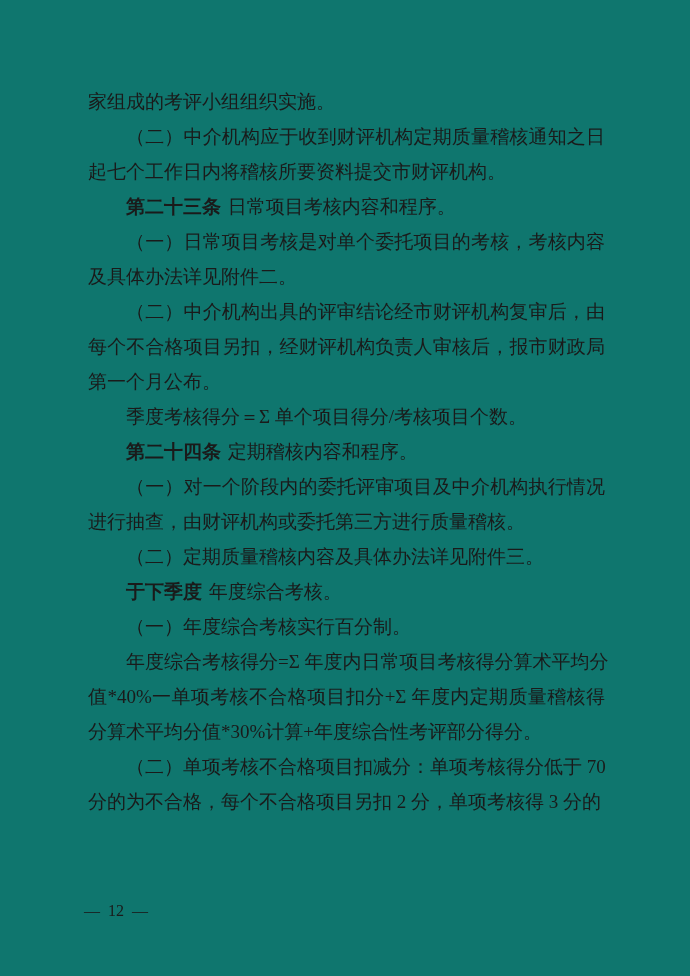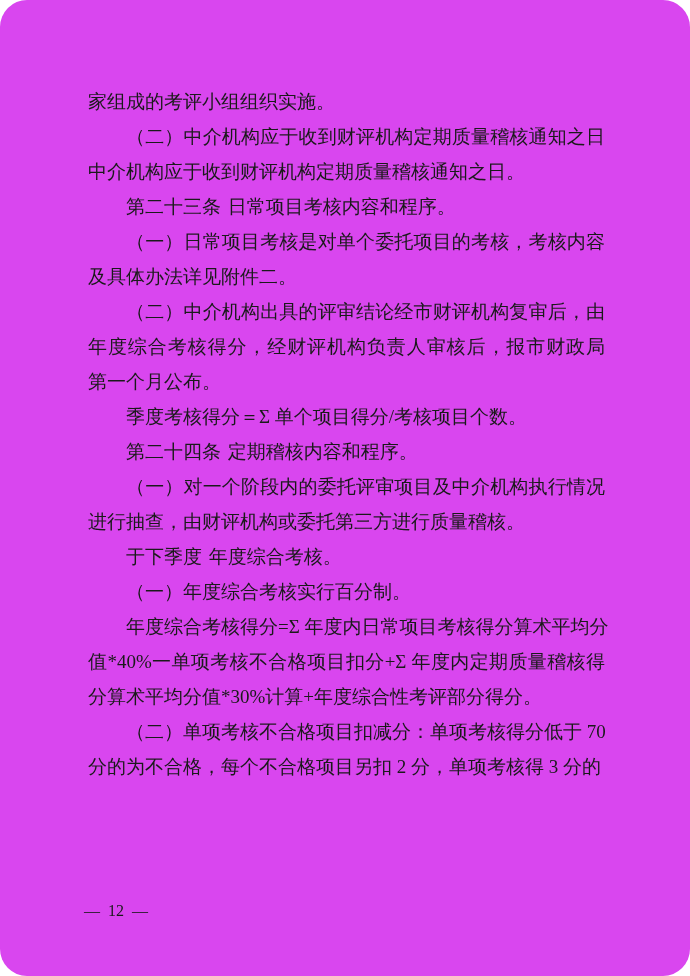--- a/index.html
+++ b/index.html
@@ -11,43 +11,42 @@
     height: 976px;
     background: #ffffff;
     position: relative;
     overflow: hidden;
     font-family: "Liberation Serif", "DejaVu Serif", serif;
     color: #1a1a1a;
   }
   .page {
     position: absolute;
     inset: 0;
-    background: #d946ef;
-    border-radius: 27px;
+    background: #0f766e;
   }
   .doc {
     position: absolute;
     left: 88px;
     top: 84px;
     width: 517px;
     font-size: 19px;
     line-height: 35px;
   }
   .line {
     white-space: nowrap;
   }
   .line.full {
     text-align: justify;
     text-align-last: justify;
   }
   .line.indent {
     text-indent: 2em;
   }
   .run.bold {
-    font-weight: 400;
+    font-weight: 700;
     font-family: "Liberation Sans", "DejaVu Sans", sans-serif;
     margin-right: 2px;
   }
   .footer {
     position: absolute;
     left: 84px;
     top: 901px;
     font-size: 16px;
     line-height: 20px;
     display: flex;
@@ -56,31 +55,32 @@
     color: #1a1a1a;
   }
 </style>
 </head>
 <body>
 
 <div class="page">
   <div class="doc">
       <div class="line"><span class="run">家组成的考评小组组织实施。</span></div>
       <div class="line indent full"><span class="run">（二）中介机构应于收到财评机构定期质量稽核通知之日</span></div>
-      <div class="line"><span class="run">中介机构应于收到财评机构定期质量稽核通知之日。</span></div>
+      <div class="line"><span class="run">起七个工作日内将稽核所要资料提交市财评机构。</span></div>
       <div class="line indent"><span class="run bold">第二十三条</span><span class="run"> 日常项目考核内容和程序。</span></div>
       <div class="line indent full"><span class="run">（一）日常项目考核是对单个委托项目的考核，考核内容</span></div>
       <div class="line"><span class="run">及具体办法详见附件二。</span></div>
       <div class="line indent full"><span class="run">（二）中介机构出具的评审结论经市财评机构复审后，由</span></div>
-      <div class="line full"><span class="run">年度综合考核得分，经财评机构负责人审核后，报市财政局</span></div>
+      <div class="line full"><span class="run">每个不合格项目另扣，经财评机构负责人审核后，报市财政局</span></div>
       <div class="line"><span class="run">第一个月公布。</span></div>
       <div class="line indent"><span class="run">季度考核得分＝Σ 单个项目得分/考核项目个数。</span></div>
       <div class="line indent"><span class="run bold">第二十四条</span><span class="run"> 定期稽核内容和程序。</span></div>
       <div class="line indent full"><span class="run">（一）对一个阶段内的委托评审项目及中介机构执行情况</span></div>
       <div class="line"><span class="run">进行抽查，由财评机构或委托第三方进行质量稽核。</span></div>
+      <div class="line indent"><span class="run">（二）定期质量稽核内容及具体办法详见附件三。</span></div>
       <div class="line indent"><span class="run bold">于下季度</span><span class="run"> 年度综合考核。</span></div>
       <div class="line indent"><span class="run">（一）年度综合考核实行百分制。</span></div>
       <div class="line indent full"><span class="run">年度综合考核得分=Σ 年度内日常项目考核得分算术平均分</span></div>
       <div class="line full"><span class="run">值*40%一单项考核不合格项目扣分+Σ 年度内定期质量稽核得</span></div>
       <div class="line"><span class="run">分算术平均分值*30%计算+年度综合性考评部分得分。</span></div>
       <div class="line indent full"><span class="run">（二）单项考核不合格项目扣减分：单项考核得分低于 70</span></div>
       <div class="line"><span class="run">分的为不合格，每个不合格项目另扣 2 分，单项考核得 3 分的</span></div>
     </div>
   <div class="footer">
     <span>—</span>

